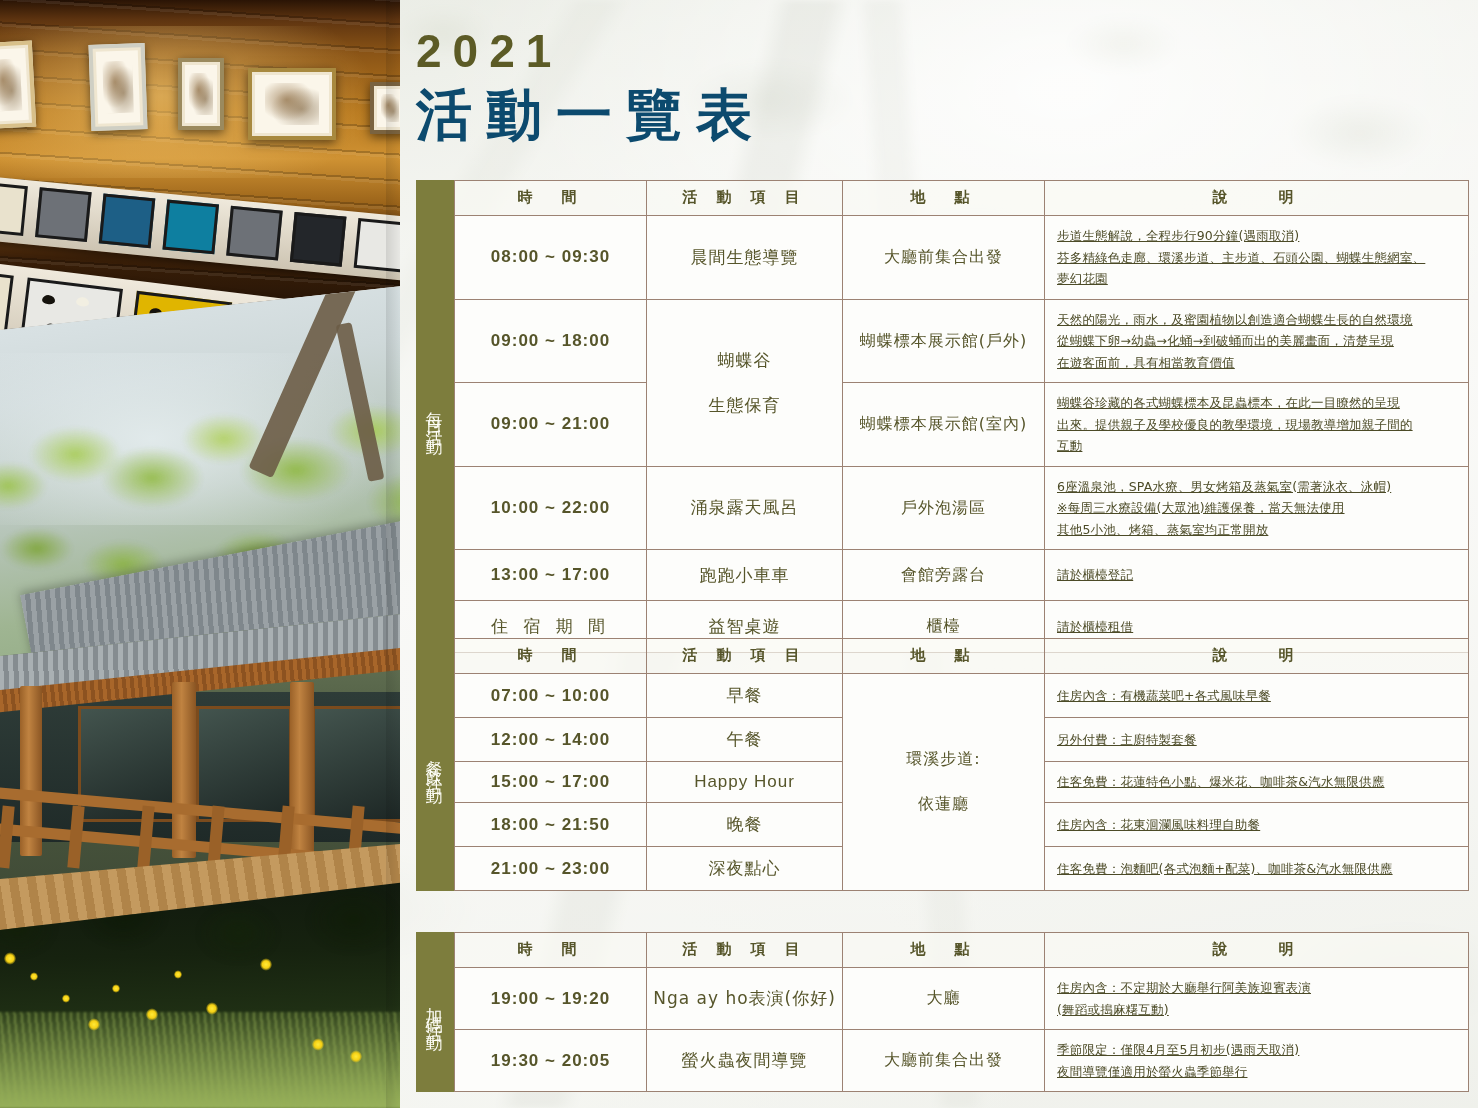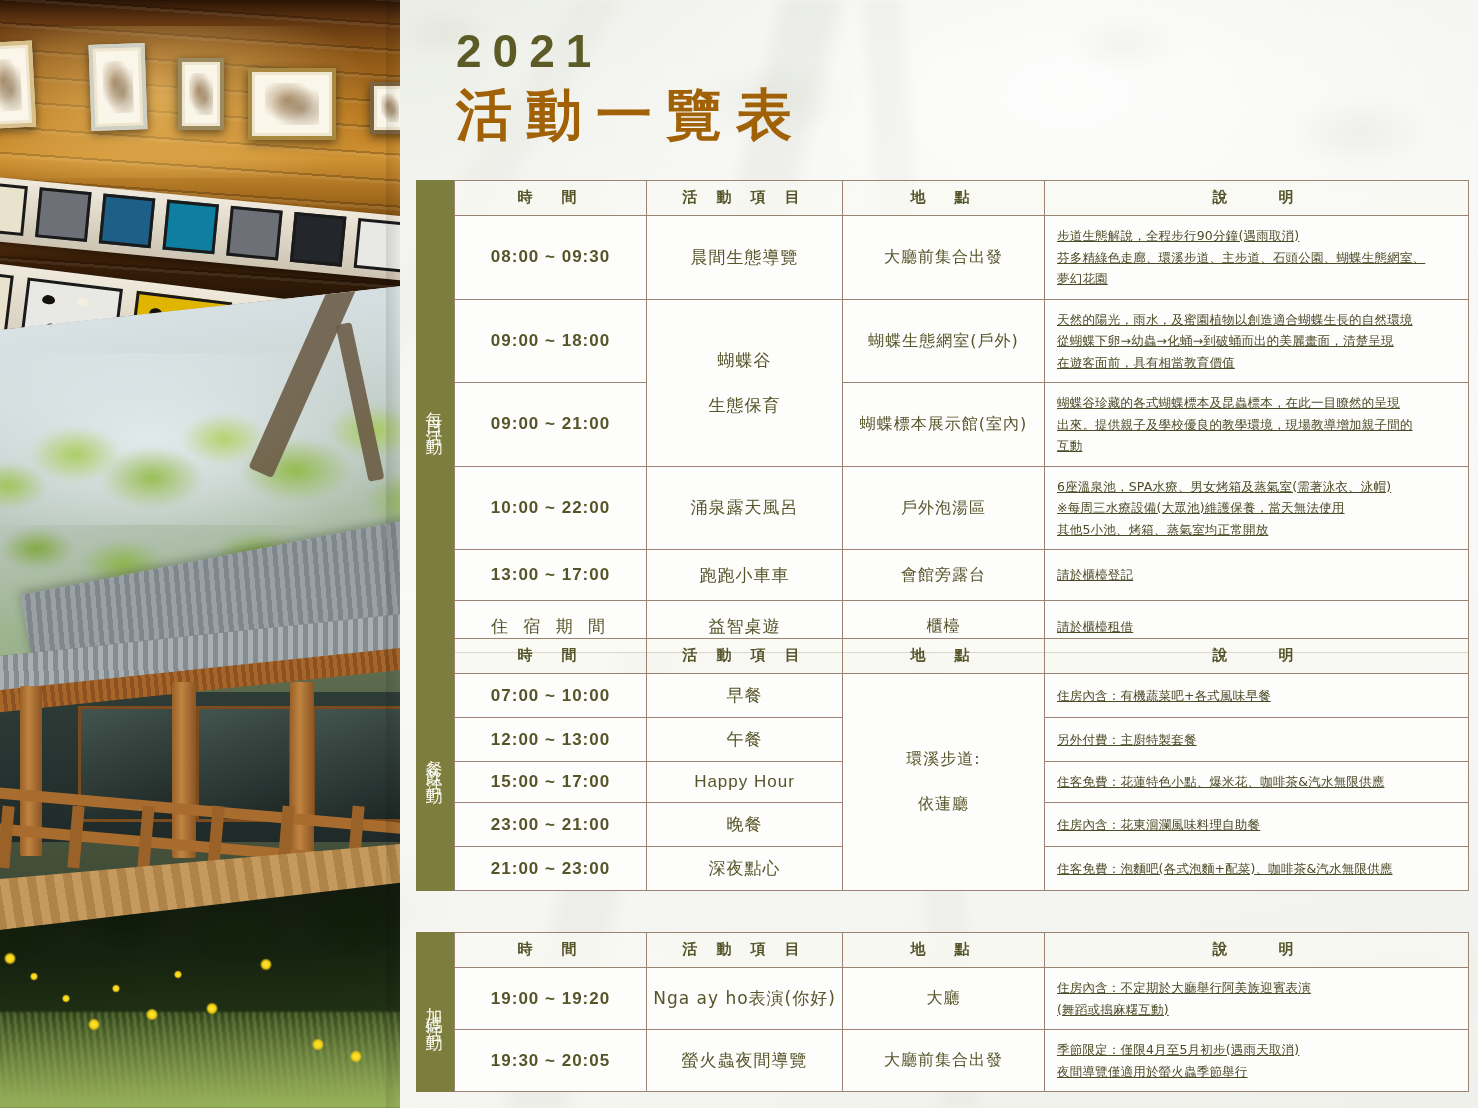--- a/index.html
+++ b/index.html
@@ -159,27 +159,27 @@
   .ff{ position:absolute; width:12px; height:13px; border-radius:50%;
     background:radial-gradient(circle,#ffe93a 0%,#f5d013 42%,rgba(224,186,10,0) 72%); filter:blur(.6px); }
   .ff.sm{ width:8px; height:9px; }
 
   .collage-edge{ position:absolute; right:0; top:0; width:14px; height:100%;
     background:linear-gradient(90deg, rgba(0,0,0,.10), rgba(255,255,255,0)); }
 
   
   .content { position:absolute; left:400px; top:0; width:1078px; height:1108px; z-index:3; }
 
-  .title-block { position:absolute; left:16px; top:28px;margin-left:40px; }
+  .title-block { position:absolute; left:16px; top:28px; }
   .title-year {
     font-size:46px; font-weight:700; letter-spacing:11px; color:#5c5b26; line-height:1;
     font-family:"Liberation Sans", sans-serif;
   }
   .title-main {
-    margin-top:10px; font-size:56px; font-weight:700; letter-spacing:14px; color:#a16207; line-height:1.12;
+    margin-top:10px; font-size:56px; font-weight:700; letter-spacing:14px; color:#0c4a6e; line-height:1.12;
     font-family:"DejaVu Sans", sans-serif;
   }
 
   .tbl-wrap { position:absolute; left:16px; width:1052px; display:flex; }
   .tw-1 { top:180px; }
   .tw-2 { top:638px; }
   .tw-3 { top:932px; }
 
   .side-label {
     width:38px; flex:0 0 38px; background:#7d7d3d;
@@ -361,21 +361,21 @@
           <td class="c-desc">
             <span>步道生態解說，全程步行90分鐘(遇雨取消)</span>
             <span>芬多精綠色走廊、環溪步道、主步道、石頭公園、蝴蝶生態網室、</span>
             <span>夢幻花園</span>
           </td>
         </tr>
         <tr>
           <td class="c-time">09:00 ~ 18:00</td>
           <td class="c-item" rowspan="2" style="white-space:pre-line;line-height:2.6">蝴蝶谷
 生態保育</td>
-          <td class="c-place">蝴蝶生態網室(戶外)</td>
+          <td class="c-place">蝴蝶標本展示館(戶外)</td>
           <td class="c-desc">
             <span>天然的陽光，雨水，及蜜園植物以創造適合蝴蝶生長的自然環境</span>
             <span>從蝴蝶下卵→幼蟲→化蛹→到破蛹而出的美麗畫面，清楚呈現</span>
             <span>在遊客面前，具有相當教育價值</span>
           </td>
         </tr>
         <tr>
           <td class="c-time">09:00 ~ 21:00</td>
           <td class="c-place">蝴蝶標本展示館(室內)</td>
           <td class="c-desc">
@@ -435,35 +435,35 @@
         <tr>
           <td class="c-time">07:00 ~ 10:00</td>
           <td class="c-item">早餐</td>
           <td class="c-place" rowspan="5" style="white-space:pre-line;line-height:2.8">環溪步道:
 依蓮廳</td>
           <td class="c-desc">
             <span>住房內含：有機蔬菜吧+各式風味早餐</span>
           </td>
         </tr>
         <tr>
-          <td class="c-time">12:00 ~ 13:00</td>
+          <td class="c-time">12:00 ~ 14:00</td>
           <td class="c-item">午餐</td>
           <td class="c-desc">
             <span>另外付費：主廚特製套餐</span>
           </td>
         </tr>
         <tr>
           <td class="c-time">15:00 ~ 17:00</td>
           <td class="c-item latin">Happy Hour</td>
           <td class="c-desc">
             <span>住客免費：花蓮特色小點、爆米花、咖啡茶&amp;汽水無限供應</span>
           </td>
         </tr>
         <tr>
-          <td class="c-time">23:00 ~ 21:00</td>
+          <td class="c-time">18:00 ~ 21:50</td>
           <td class="c-item">晚餐</td>
           <td class="c-desc">
             <span>住房內含：花東洄瀾風味料理自助餐</span>
           </td>
         </tr>
         <tr>
           <td class="c-time">21:00 ~ 23:00</td>
           <td class="c-item">深夜點心</td>
           <td class="c-desc">
             <span>住客免費：泡麵吧(各式泡麵+配菜)、咖啡茶&amp;汽水無限供應</span>

